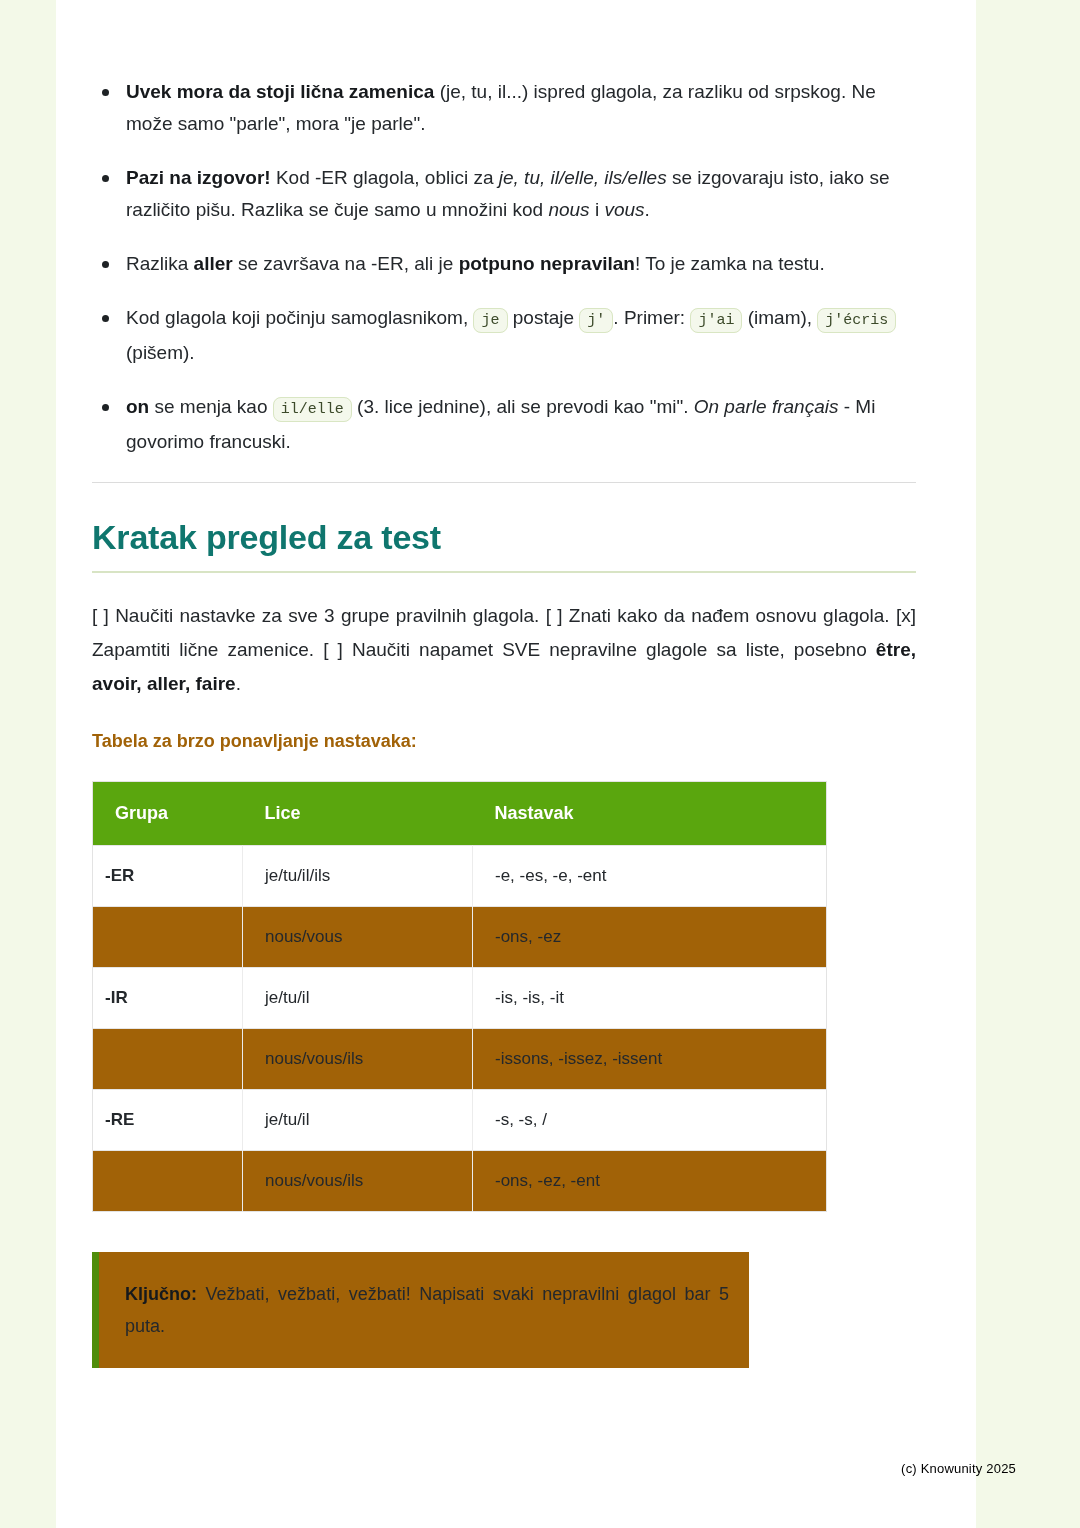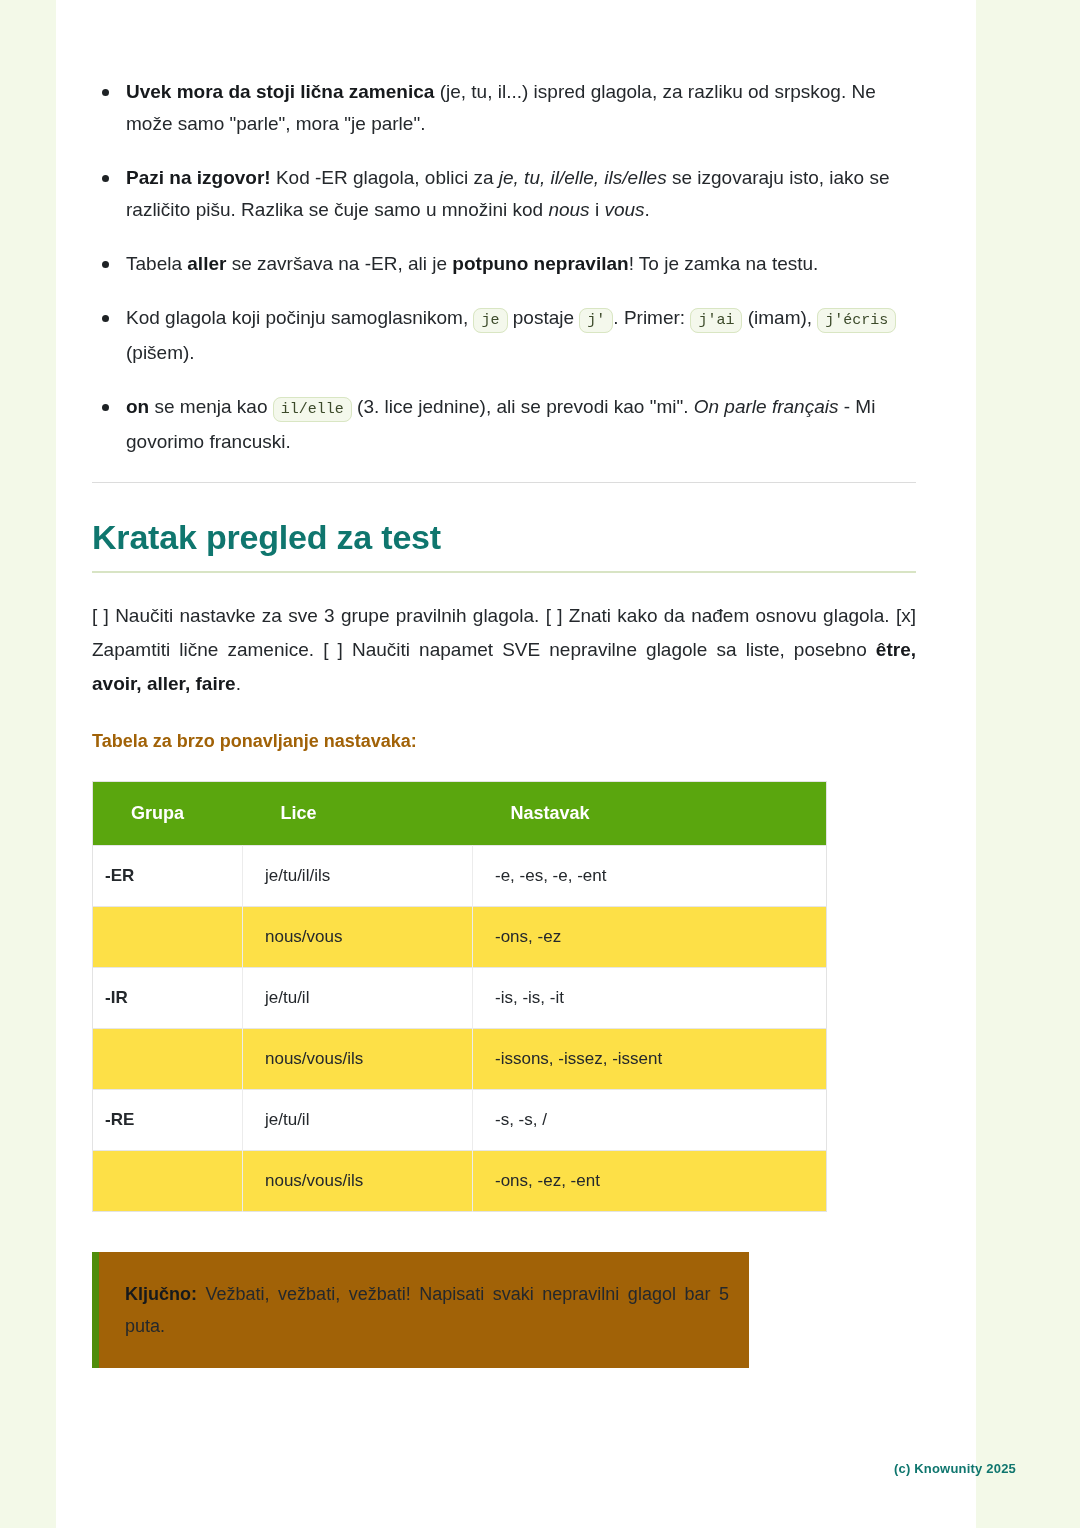--- a/index.html
+++ b/index.html
@@ -137,32 +137,32 @@
     margin: 0 0 40px 0;
     font-size: 17px;
     border: 1px solid #e3e3e3;
   }
   table.endings thead th {
     background: #5aa60e;
     color: #ffffff;
     text-align: left;
     font-size: 18px;
     font-weight: bold;
-    padding: 21px 38px;
+    padding: 21px 22px;
     border: none;
   }
   table.endings tbody td {
     padding: 20px 22px;
     border-top: 1px solid #e6e6e6;
     border-right: 1px solid #ececec;
     color: #24282c;
     vertical-align: middle;
   }
   table.endings tbody td:last-child { border-right: none; }
-  table.endings tbody tr.alt td { background: #fde047; }
+  table.endings tbody tr.alt td { background: #a16207; }
   table.endings tbody td.grp { font-weight: bold; padding-left: 12px; }
   table.endings col.c1 { width: 150px; }
   table.endings col.c2 { width: 230px; }
 
   .callout {
     background: #a16207;
     border-left: 7px solid #4f8c0a;
     padding: 26px 20px 26px 26px;
     width: 657px;
     box-sizing: border-box;
@@ -170,40 +170,39 @@
     line-height: 32px;
     color: #24282c;
     text-align: justify;
   }
 
   .watermark {
     position: absolute;
     right: 64px;
     bottom: 52px;
     font-size: 13px;
-    color: #0f766e;
+    color: #000000;
     letter-spacing: 0.2px;
-    font-weight: bold;
   }
 </style>
 </head>
 <body>
 
 <div class="page">
 
   <div class="gutter-left"></div>
   <div class="gutter-right"></div>
   <div class="gutter-right-inner"></div>
 
   <div class="content">
 
     <ul class="bullets" id="rules-list">
         <li><strong>Uvek mora da stoji lična zamenica</strong><span> (je, tu, il...) ispred glagola, za razliku od srpskog. Ne može samo "parle", mora "je parle".</span></li>
         <li><strong>Pazi na izgovor!</strong><span> Kod -ER glagola, oblici za </span><em>je, tu, il/elle, ils/elles</em><span> se izgovaraju isto, iako se različito pišu. Razlika se čuje samo u množini kod </span><em>nous</em><span> i </span><em>vous</em><span>.</span></li>
-        <li><span>Tabela </span><strong>aller</strong><span> se završava na -ER, ali je </span><strong>potpuno nepravilan</strong><span>! To je zamka na testu.</span></li>
+        <li><span>Razlika </span><strong>aller</strong><span> se završava na -ER, ali je </span><strong>potpuno nepravilan</strong><span>! To je zamka na testu.</span></li>
         <li><span>Kod glagola koji počinju samoglasnikom, </span><code>je</code><span> postaje </span><code>j'</code><span>. Primer: </span><code>j'ai</code><span> (imam), </span><code>j'écris</code><span> (pišem).</span></li>
         <li><strong>on</strong><span> se menja kao </span><code>il/elle</code><span> (3. lice jednine), ali se prevodi kao "mi". </span><em>On parle français</em><span> - Mi govorimo francuski.</span></li>
       </ul>
 
     <div class="divider"></div>
 
     <h2 class="section-title">Kratak pregled za test</h2>
     <div class="title-rule"></div>
 
     <p class="body" id="checklist-paragraph"><span>[ ] Naučiti nastavke za sve 3 grupe pravilnih glagola. [ ] Znati kako da nađem osnovu glagola. [x] Zapamtiti lične zamenice. [ ] Naučiti napamet SVE nepravilne glagole sa liste, posebno </span><strong>être, avoir, aller, faire</strong><span>.</span></p>

